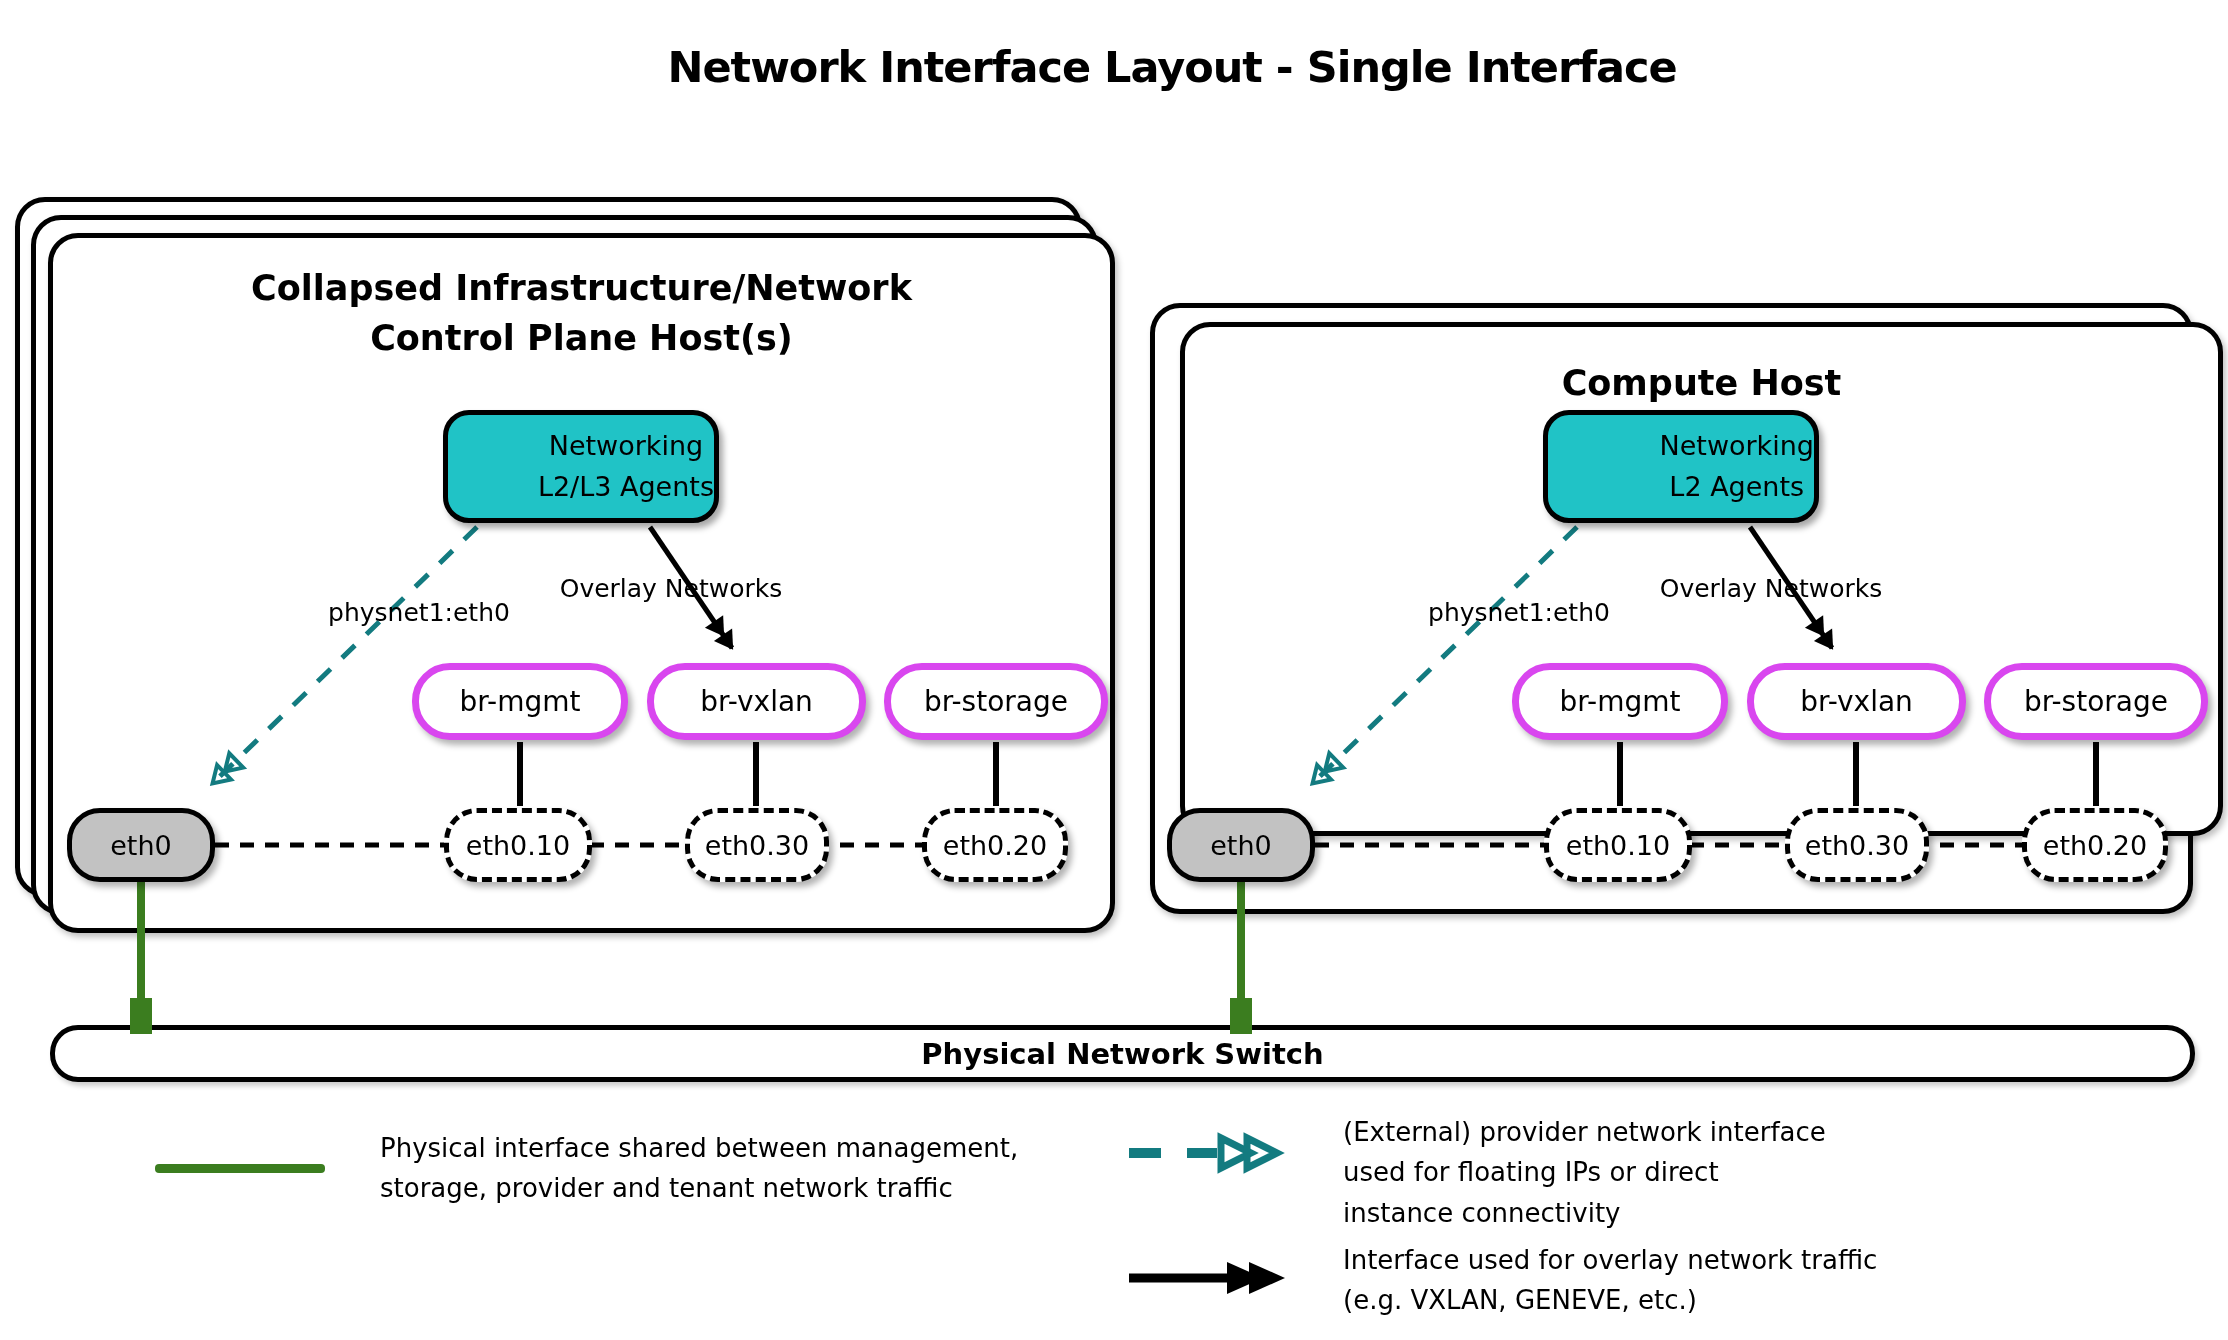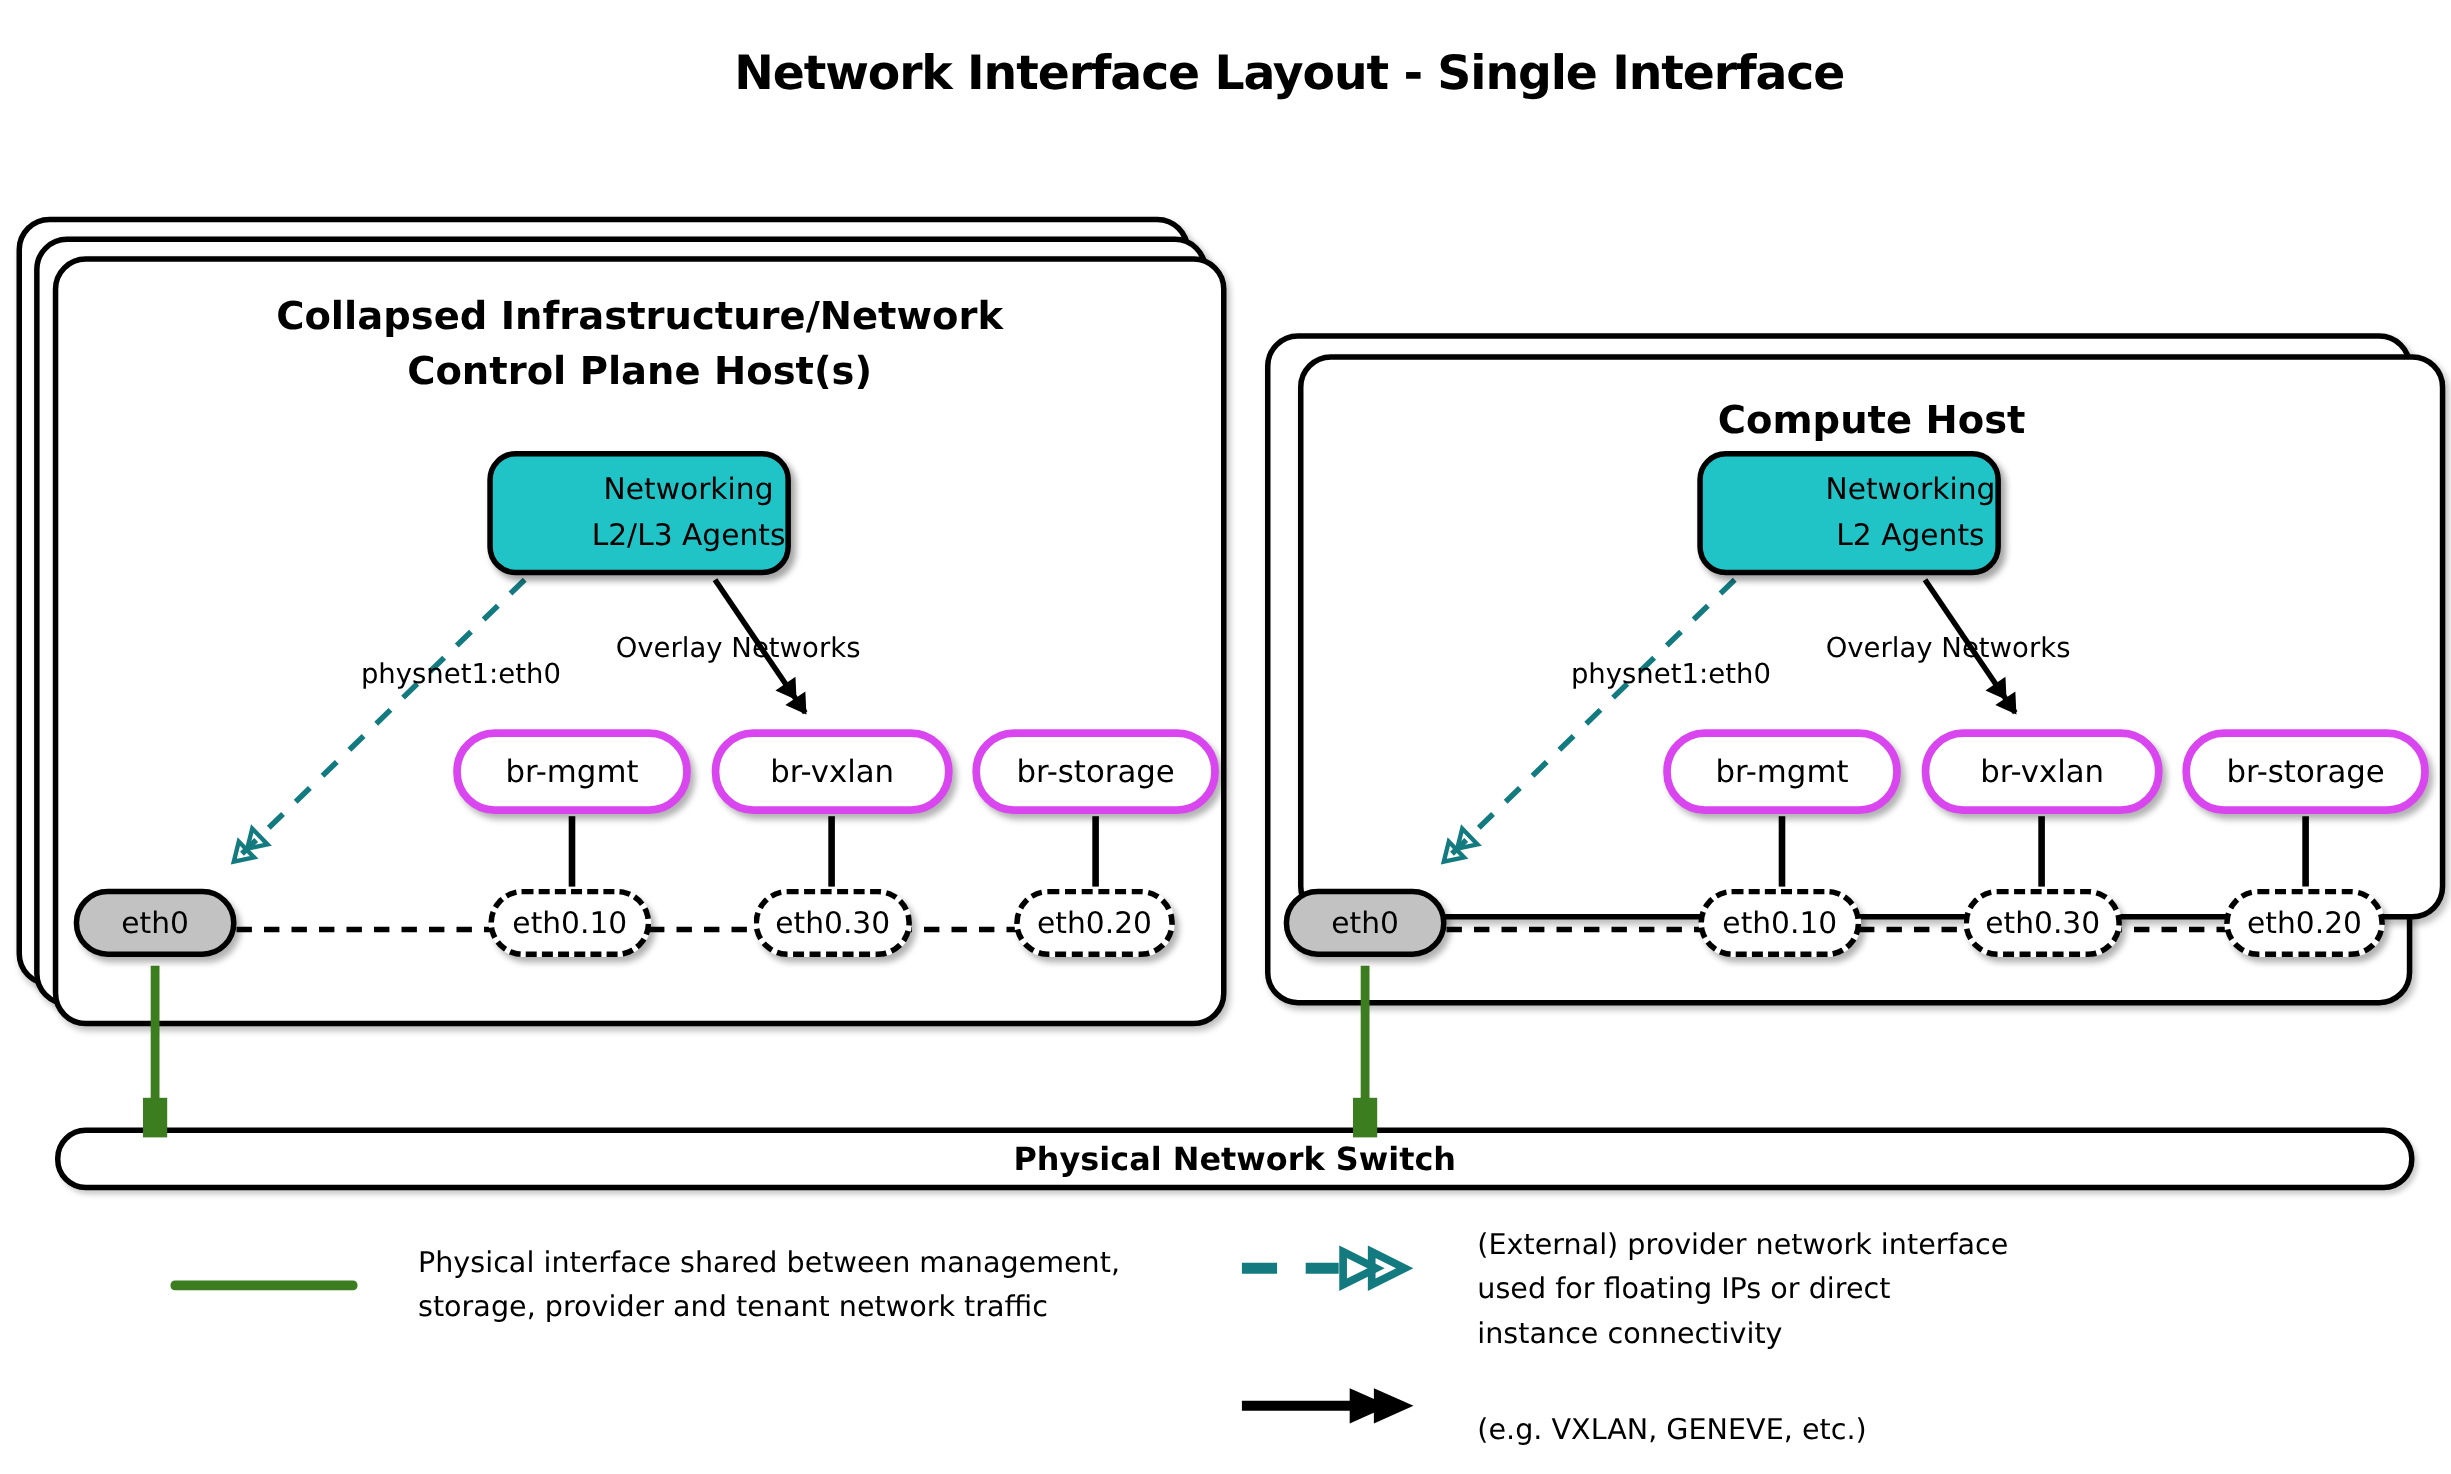--- a/index.html
+++ b/index.html
@@ -16,21 +16,21 @@
   
   .agent{background:#20c3c6;border:5px solid #000;border-radius:26px;
     box-shadow:4px 5px 6px rgba(0,0,0,0.35);box-sizing:border-box;
     display:flex;align-items:center;justify-content:flex-end;text-align:center;
     font-size:27px;line-height:1.5;z-index:30;}
   .bridge{background:#fff;border:7px solid #d946ef;border-radius:38px;
     box-shadow:4px 5px 6px rgba(0,0,0,0.3);box-sizing:border-box;
     display:flex;align-items:center;justify-content:center;
     font-size:28px;height:77px;z-index:30;}
   .ethbox{box-sizing:border-box;display:flex;align-items:center;justify-content:center;
-    font-size:27px;height:62px;border-radius:33px;z-index:30;
+    font-size:27px;height:74px;border-radius:33px;z-index:30;
     box-shadow:4px 5px 6px rgba(0,0,0,0.3);}
   .eth-phys{background:#c2c2c2;border:5px solid #000;}
   .eth-sub{background:#fff;border:5px dashed #000;}
   .wire-label{font-size:25px;text-align:center;z-index:25;}
   
   .switchbar{left:50px;top:1025px;width:2145px;height:57px;background:#fff;
     border:5px solid #000;border-radius:28px;box-sizing:border-box;
     box-shadow:3px 4px 5px rgba(0,0,0,0.2);
     display:flex;align-items:center;justify-content:center;
     font-size:29px;font-weight:bold;z-index:10;}
@@ -152,15 +152,15 @@
   <span>used for floating IPs or direct</span><br>
   <span>instance connectivity</span>
 </div>
 
 <svg class="abs glyph" style="left:1125px;top:1256px;" width="170" height="44" viewBox="0 0 170 44">
   <line x1="4" y1="22" x2="106" y2="22" stroke="#000" stroke-width="9"></line>
   <path d="M102,6 L138,22 L102,38 Z" fill="#000"></path>
   <path d="M124,6 L160,22 L124,38 Z" fill="#000"></path>
 </svg>
 <div class="abs legend-text" style="left:1343px;top:1240px;width:560px;">
-  <br>
+  <span>Interface used for overlay network traffic</span><br>
   <span>(e.g. VXLAN, GENEVE, etc.)</span>
 </div>
 
 </body></html>

